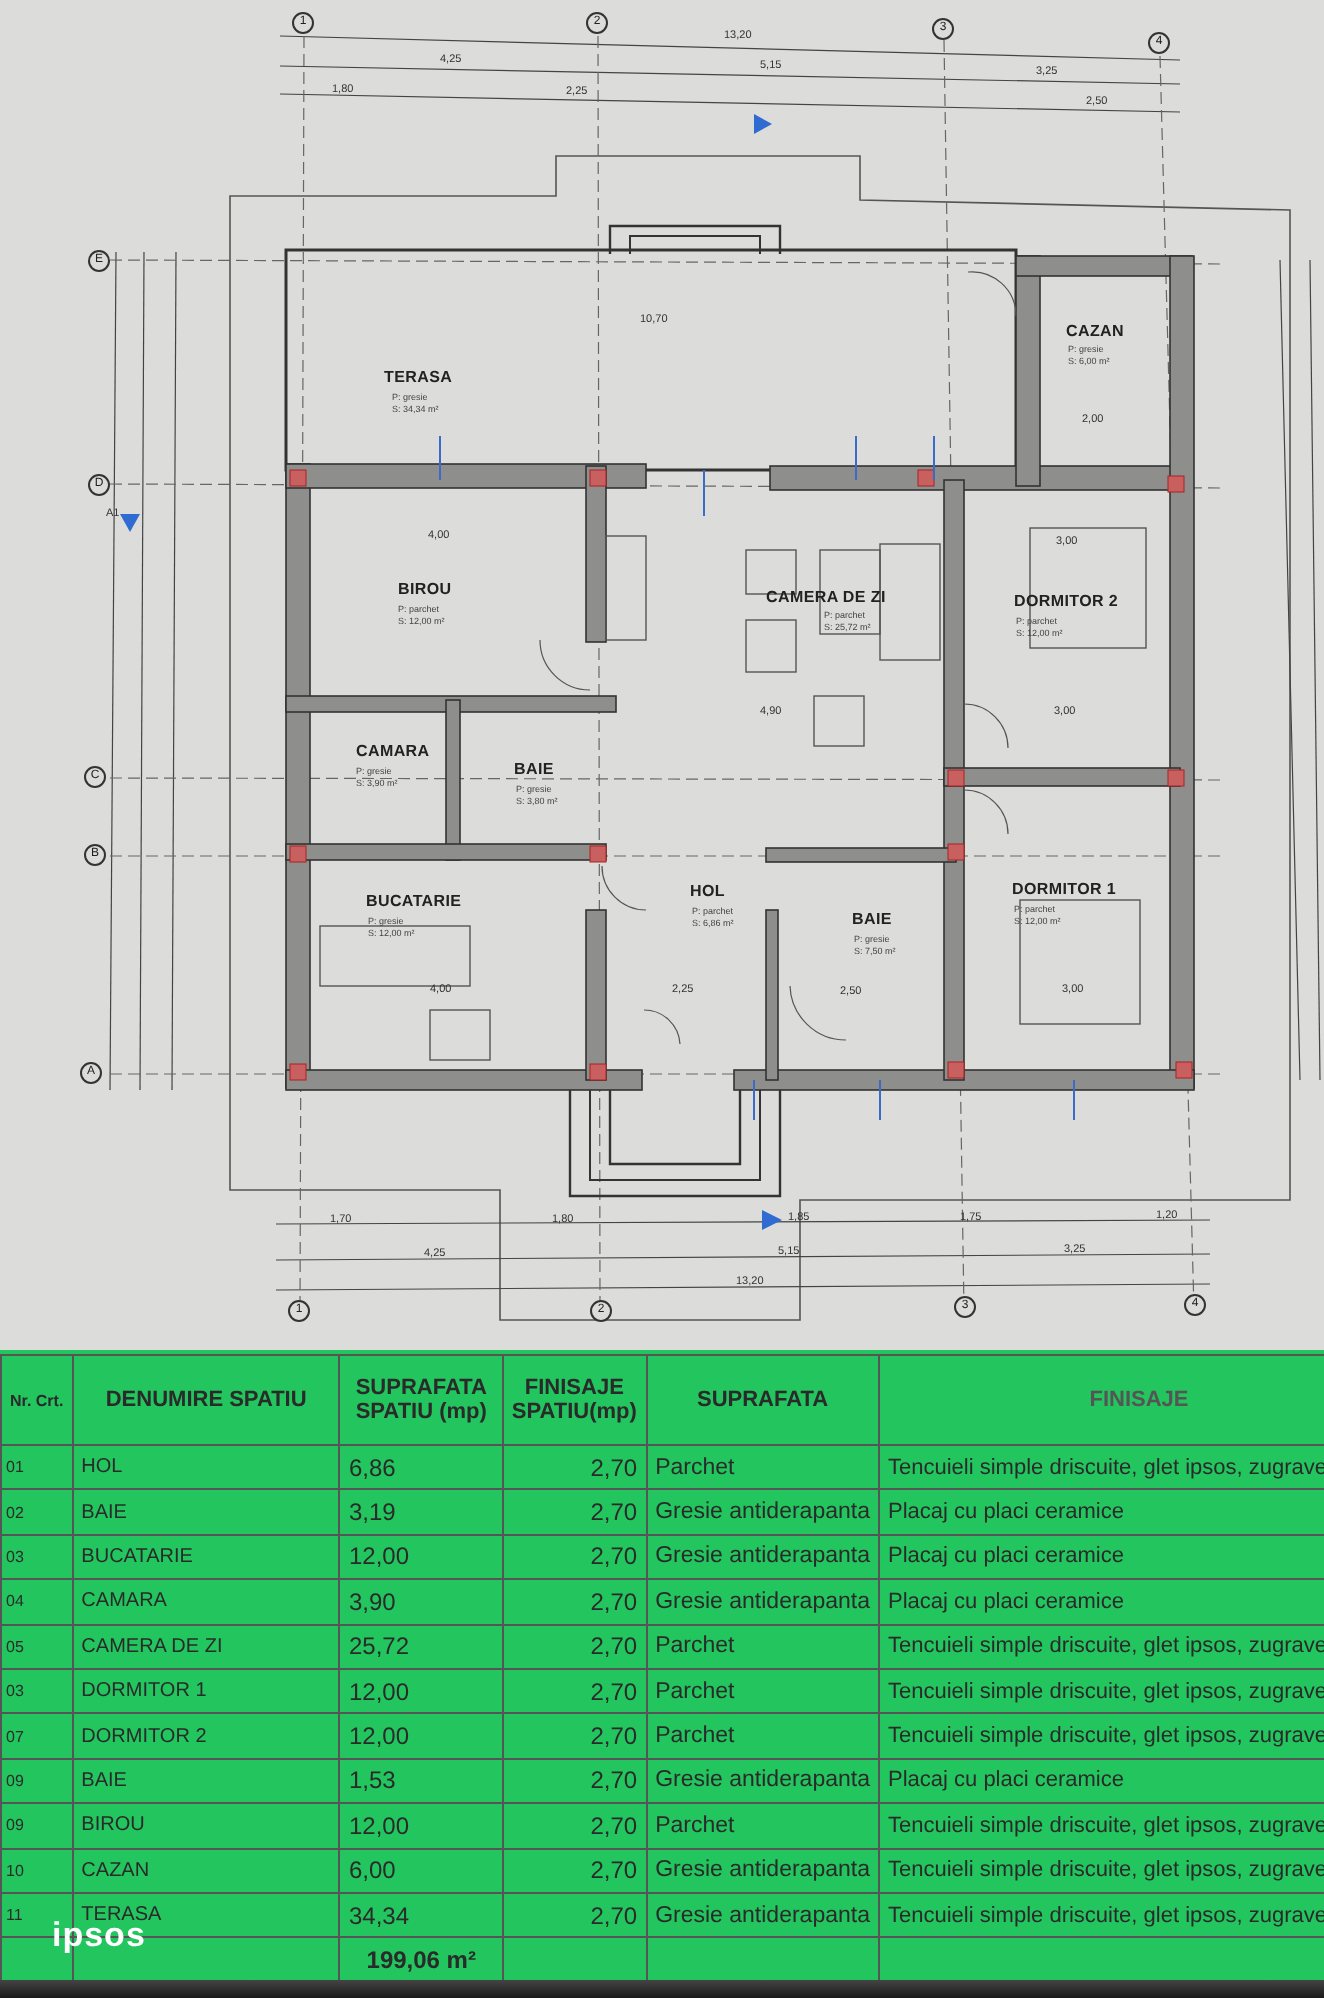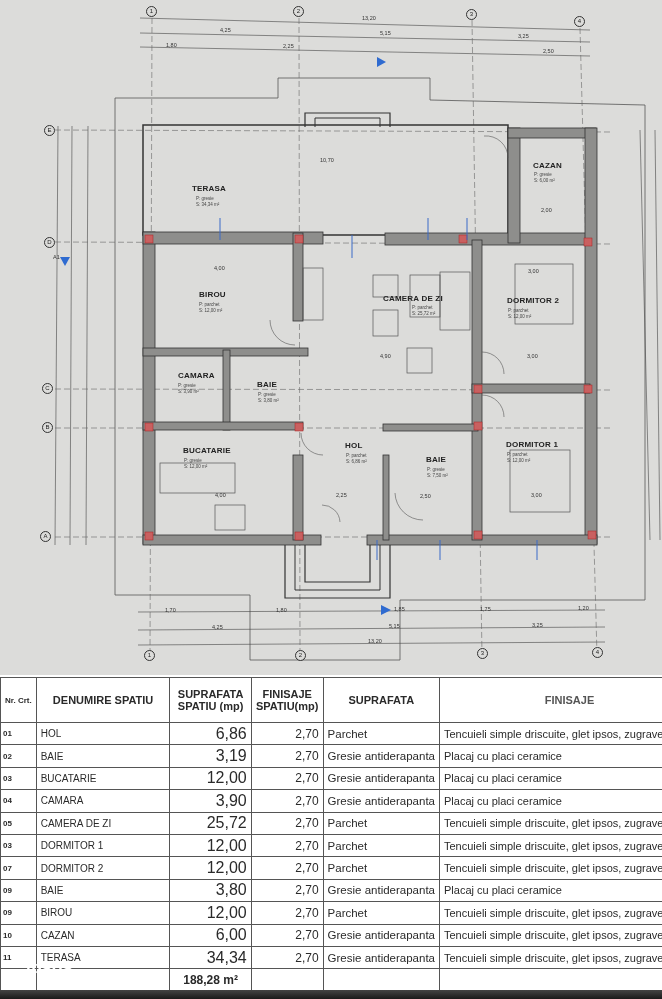--- a/index.html
+++ b/index.html
@@ -3,28 +3,28 @@
 <meta charset="utf-8">
 <style>
   * { box-sizing: border-box; margin: 0; padding: 0; }
   body { width: 662px; height: 999px; background: #d9d9d7; font-family: "Liberation Sans", sans-serif; overflow: hidden; position: relative; }
   .plan { position: absolute; left: 0; top: 0; width: 662px; height: 675px; background: #dcdcda; }
   .plan svg { position: absolute; left: 0; top: 0; }
   .room-label { position: absolute; font-size: 8px; font-weight: bold; color: #222; letter-spacing: 0.2px; }
   .room-sub { position: absolute; font-size: 4.5px; color: #444; line-height: 6px; }
   .dim { position: absolute; font-size: 5.5px; color: #333; }
   .grid-circle { position: absolute; width: 11px; height: 11px; border: 1px solid #333; border-radius: 50%; font-size: 6px; text-align: center; line-height: 9px; color: #222; background: #dcdcda; }
-  .table-wrap { position: absolute; left: 0; top: 675px; width: 662px; height: 324px; background: #ffffff; }
+  .table-wrap { position: absolute; left: 0; top: 675px; width: 662px; height: 324px; background: #22c55e; }
   table { border-collapse: collapse; position: absolute; left: 0; top: 2px; width: 700px; font-family: "Liberation Sans", sans-serif; color: #2a2a2a; }
   th, td { border: 1px solid #555; height: 22.4px; font-size: 10.5px; padding: 0 4px; white-space: nowrap; }
   th { font-weight: bold; font-size: 11px; height: 45px; text-align: center; }
   th.fin { color: #555; }
-  td.nr { font-size: 8px; width: 18px; padding: 0 2px; font-weight: bold; }
+  td.nr { font-size: 8px; width: 18px; padding: 0 2px; }
   td.name { width: 150px; font-size: 10px; }
-  td.num { text-align: right; width: 86px; font-size: 16px; }
+  td.num { width: 86px; font-size: 12px; }
   td.h { text-align: right; width: 72px; font-size: 12px; }
   td.pard { width: 110px; font-size: 11.5px; }
   td.fin { font-size: 11px; overflow: hidden; max-width: 260px; }
   td.total { text-align: center; font-weight: bold; font-size: 12px; }
   .watermark { position: absolute; left: 26px; top: 958px; font-size: 17px; font-weight: bold; color: #ffffff; letter-spacing: 0.5px; }
   .bottom-shadow { position: absolute; left: 0; top: 990px; width: 662px; height: 9px; background: linear-gradient(#444, #1a1a1a); }
 </style>
 </head>
 <body>
 
@@ -282,21 +282,21 @@
           <td class="nr">07</td>
           <td class="name">DORMITOR 2</td>
           <td class="num">12,00</td>
           <td class="h">2,70</td>
           <td class="pard">Parchet</td>
           <td class="fin">Tencuieli simple driscuite, glet ipsos, zugraveli in cul</td>
         </tr>
       <tr>
           <td class="nr">09</td>
           <td class="name">BAIE</td>
-          <td class="num">3,80</td>
+          <td class="num">1,53</td>
           <td class="h">2,70</td>
           <td class="pard">Gresie antiderapanta</td>
           <td class="fin">Placaj cu placi ceramice</td>
         </tr>
       <tr>
           <td class="nr">09</td>
           <td class="name">BIROU</td>
           <td class="num">12,00</td>
           <td class="h">2,70</td>
           <td class="pard">Parchet</td>
@@ -314,21 +314,21 @@
           <td class="nr">11</td>
           <td class="name">TERASA</td>
           <td class="num">34,34</td>
           <td class="h">2,70</td>
           <td class="pard">Gresie antiderapanta</td>
           <td class="fin">Tencuieli simple driscuite, glet ipsos, zugraveli in cu</td>
         </tr>
       <tr>
           <td class="nr"></td>
           <td class="name"></td>
-          <td class="total">188,28 m²</td>
+          <td class="total">199,06 m²</td>
           <td class="h"></td>
           <td class="pard"></td>
           <td class="fin"></td>
         </tr>
     </tbody>
   </table>
 </div>
 
 <div class="watermark">ipsos</div>
 <div class="bottom-shadow"></div>

